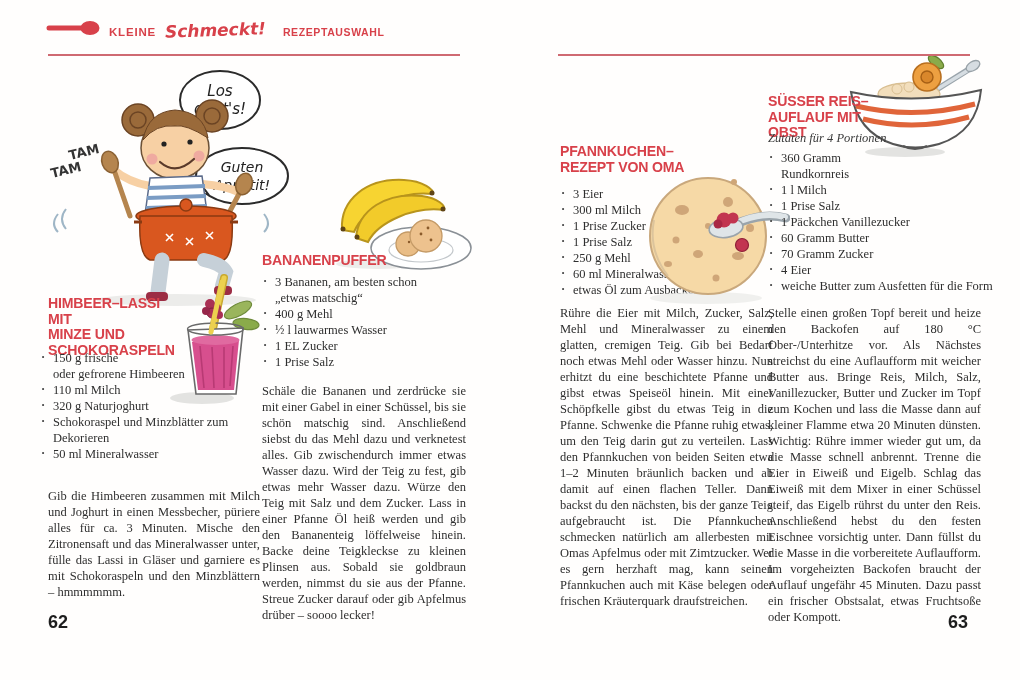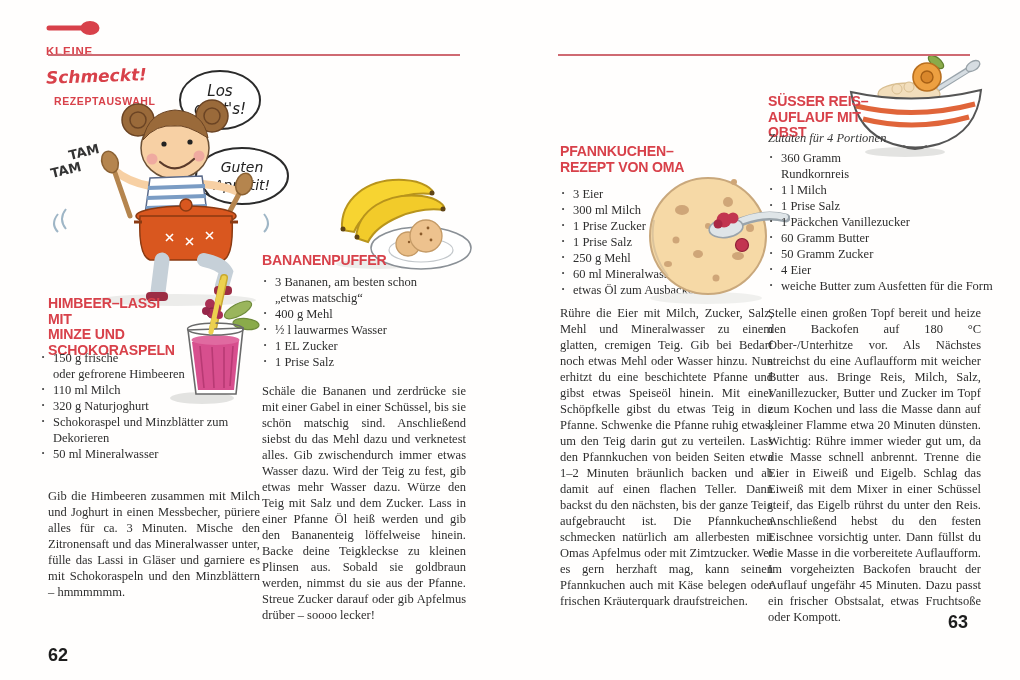--- a/index.html
+++ b/index.html
@@ -4,21 +4,21 @@
 <style>
   html,body{margin:0;padding:0;}
   body{
     width:1020px;height:680px;position:relative;overflow:hidden;
     background:#fffefd;
     font-family:"Liberation Serif", serif;
     color:#333;
   }
   .abs{position:absolute;}
   
-  .brand-row{left:46px;top:20px;display:flex;align-items:baseline;gap:9px;color:#d8414a;flex-direction:column;}
+  .brand-row{left:46px;top:20px;display:flex;align-items:baseline;gap:9px;color:#d8414a;}
   .brand-kleine{font-family:"Liberation Sans",sans-serif;font-weight:bold;font-size:11.5px;letter-spacing:.8px;}
   .brand-script{font-family:"DejaVu Sans",sans-serif;font-style:italic;font-weight:bold;font-size:17px;transform:rotate(-2deg);display:inline-block;}
   .brand-section{font-family:"Liberation Sans",sans-serif;font-weight:bold;font-size:10.5px;letter-spacing:.6px;padding-left:8px;}
   .rule{height:2px;background:#cf6a72;}
   
   .rtitle{
     font-family:"Liberation Sans",sans-serif;font-weight:bold;color:#d8414a;
     font-size:15px;line-height:15.5px;white-space:pre-line;letter-spacing:-.2px;
     transform:scaleX(.94);transform-origin:left top;
   }
@@ -142,21 +142,21 @@
 <ul class="ing abs" style="left:40px;top:350px;width:220px;">
   <li>150 g frische
 oder gefrorene Himbeeren</li>
   <li>110 ml Milch</li>
   <li>320 g Naturjoghurt</li>
   <li>Schokoraspel und Minzblätter zum
 Dekorieren</li>
   <li>50 ml Mineralwasser</li>
 </ul>
 <div class="abs bodytext" style="left:48px;top:488px;width:212px;">Gib die Himbeeren zusammen mit Milch und Joghurt in einen Messbecher, püriere alles für ca. 3 Minuten. Mische den Zitronensaft und das Mineralwasser unter, fülle das Lassi in Gläser und garniere es mit Schokoraspeln und den Minzblättern – hmmmmmm.</div>
-<div class="abs pagenum" style="left:48px;top:612px;margin-top:33px;">62</div>
+<div class="abs pagenum" style="left:48px;top:612px;">62</div>
 
 <svg class="abs" style="left:326px;top:164px;" width="150" height="116" viewBox="0 0 150 116">
   <ellipse cx="52" cy="100" rx="42" ry="5" fill="#ececea"></ellipse>
   <g>
     <ellipse cx="95" cy="84" rx="50" ry="21" fill="#fff" stroke="#8a9096" stroke-width="1.6"></ellipse>
     <ellipse cx="95" cy="86" rx="32" ry="12" fill="none" stroke="#c2c7cb" stroke-width="1.2"></ellipse>
   </g>
   <g>
     <circle cx="82" cy="80" r="12" fill="#e9bd86" stroke="#c49a66" stroke-width="1.3"></circle>
     <circle cx="100" cy="72" r="16" fill="#edc28e" stroke="#c49a66" stroke-width="1.3"></circle>
@@ -251,18 +251,18 @@
 <div class="abs rtitle" style="left:768px;top:93px;width:140px;">SÜSSER REIS–
 AUFLAUF MIT OBST</div>
 <div class="abs subtitle" style="left:768px;top:131px;">Zutaten für 4 Portionen</div>
 <ul class="ing abs" style="left:768px;top:150px;width:228px;">
   <li>360 Gramm
 Rundkornreis</li>
   <li>1 l Milch</li>
   <li>1 Prise Salz</li>
   <li>1 Päckchen Vanillezucker</li>
   <li>60 Gramm Butter</li>
-  <li>50 Gramm Zucker</li>
+  <li>70 Gramm Zucker</li>
   <li>4 Eier</li>
   <li>weiche Butter zum Ausfetten für die Form</li>
 </ul>
 <div class="abs bodytext" style="left:768px;top:305px;width:213px;">Stelle einen großen Topf bereit und heize den Backofen auf 180 °C Ober-/Unterhitze vor. Als Nächstes streichst du eine Auflaufform mit weicher Butter aus. Bringe Reis, Milch, Salz, Vanillezucker, Butter und Zucker im Topf zum Kochen und lass die Masse dann auf kleiner Flamme etwa 20 Minuten dünsten. Wichtig: Rühre immer wieder gut um, da die Masse schnell anbrennt. Trenne die Eier in Eiweiß und Eigelb. Schlag das Eiweiß mit dem Mixer in einer Schüssel steif, das Eigelb rührst du unter den Reis. Anschließend hebst du den festen Eischnee vorsichtig unter. Dann füllst du die Masse in die vorbereitete Auflaufform. Im vorgeheizten Backofen braucht der Auflauf ungefähr 45 Minuten. Dazu passt ein frischer Obstsalat, etwas Fruchtsoße oder Kompott.</div>
 <div class="abs pagenum" style="left:900px;top:612px;width:68px;text-align:right;">63</div>
 
 </body></html>

